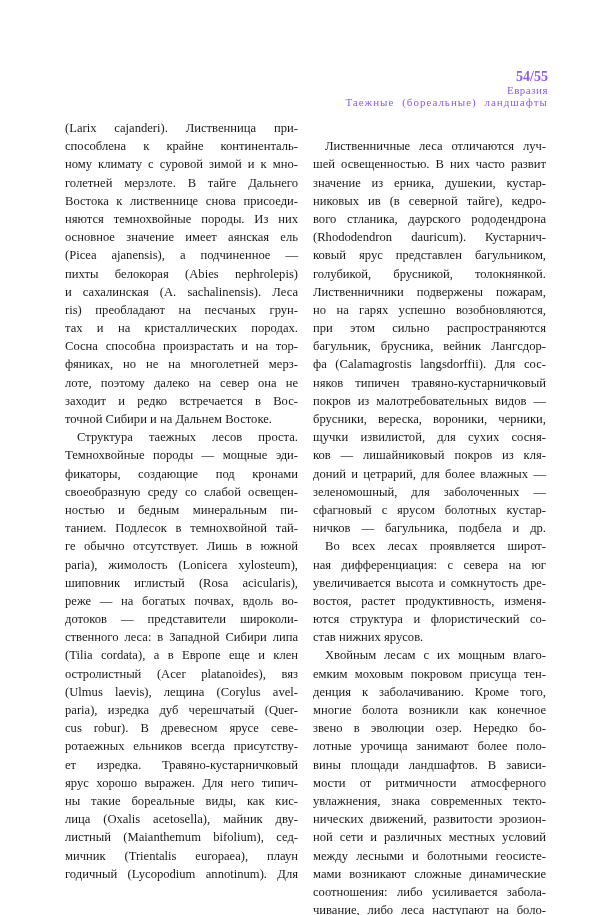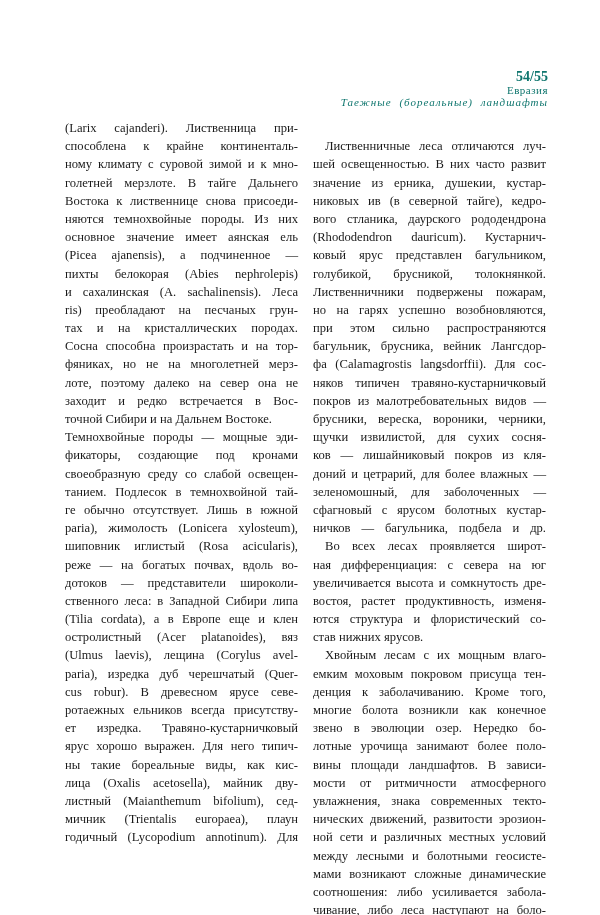--- a/index.html
+++ b/index.html
@@ -1,20 +1,20 @@
 <!DOCTYPE html>
 <html><head>
 <meta charset="utf-8">
 <style>
   html, body { margin: 0; padding: 0; background: #ffffff; }
   body { width: 600px; height: 915px; position: relative; overflow: hidden; font-family: "Liberation Serif", "DejaVu Serif", serif; color: #1a1a1a; }
-  .header { position: absolute; right: 52px; top: 70px; text-align: right; color: #0f766e; }
+  .header { position: absolute; right: 52px; top: 70px; text-align: right; color: #8b5cf6; }
   .header .pages { font-size: 14px; font-weight: bold; line-height: 14px; }
   .header .section { font-size: 11px; line-height: 12px; letter-spacing: 0.5px; text-align: right; }
-  .header .subsection { font-size: 11px; line-height: 13px; font-style: italic; letter-spacing: 1px; word-spacing: 4px; }
+  .header .subsection { font-size: 11px; line-height: 13px; letter-spacing: 1px; word-spacing: 4px; }
   .col { position: absolute; top: 119px; width: 233px; font-size: 12.6px; line-height: 18.2px; }
   .col.left { left: 65px; }
   .col.right { left: 313px; }
   .line { display: block; white-space: nowrap; text-align: justify; text-align-last: justify; height: 18.2px; overflow: visible; }
   .line.last { text-align-last: left; }
   .line.indent { padding-left: 12px; }
 </style>
 </head>
 <body>
 
@@ -35,23 +35,25 @@
     <span class="line">(Picea ajanensis), а подчиненное —</span>
     <span class="line">пихты белокорая (Abies nephrolepis)</span>
     <span class="line">и сахалинская (A. sachalinensis). Леса</span>
     <span class="line">ris) преобладают на песчаных грун-</span>
     <span class="line">тах и на кристаллических породах.</span>
     <span class="line">Сосна способна произрастать и на тор-</span>
     <span class="line">фяниках, но не на многолетней мерз-</span>
     <span class="line">лоте, поэтому далеко на север она не</span>
     <span class="line">заходит и редко встречается в Вос-</span>
     <span class="line last">точной Сибири и на Дальнем Востоке.</span>
+    <span class="line indent">Структура таежных лесов проста.</span>
     <span class="line">Темнохвойные породы — мощные эди-</span>
     <span class="line">фикаторы, создающие под кронами</span>
     <span class="line">своеобразную среду со слабой освещен-</span>
+    <span class="line">ностью и бедным минеральным пи-</span>
     <span class="line">танием. Подлесок в темнохвойной тай-</span>
     <span class="line">ге обычно отсутствует. Лишь в южной</span>
     <span class="line">paria), жимолость (Lonicera xylosteum),</span>
     <span class="line">шиповник иглистый (Rosa acicularis),</span>
     <span class="line">реже — на богатых почвах, вдоль во-</span>
     <span class="line">дотоков — представители широколи-</span>
     <span class="line">ственного леса: в Западной Сибири липа</span>
     <span class="line">(Tilia cordata), а в Европе еще и клен</span>
     <span class="line">остролистный (Acer platanoides), вяз</span>
     <span class="line">(Ulmus laevis), лещина (Corylus avel-</span>

